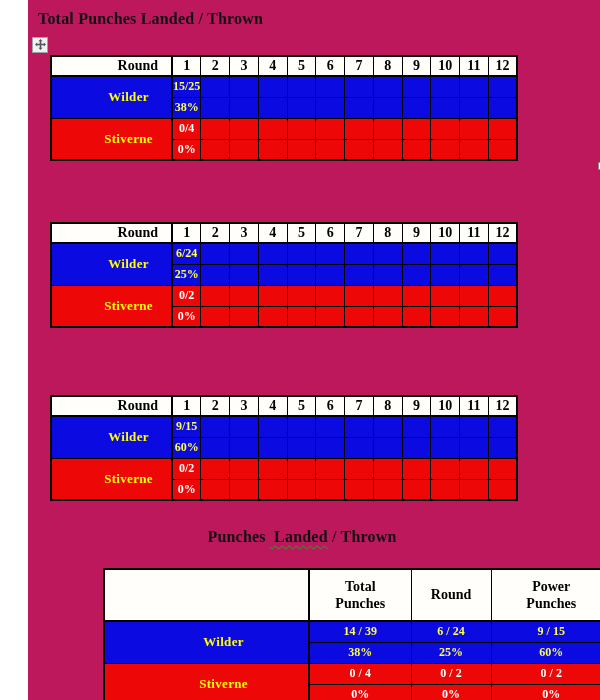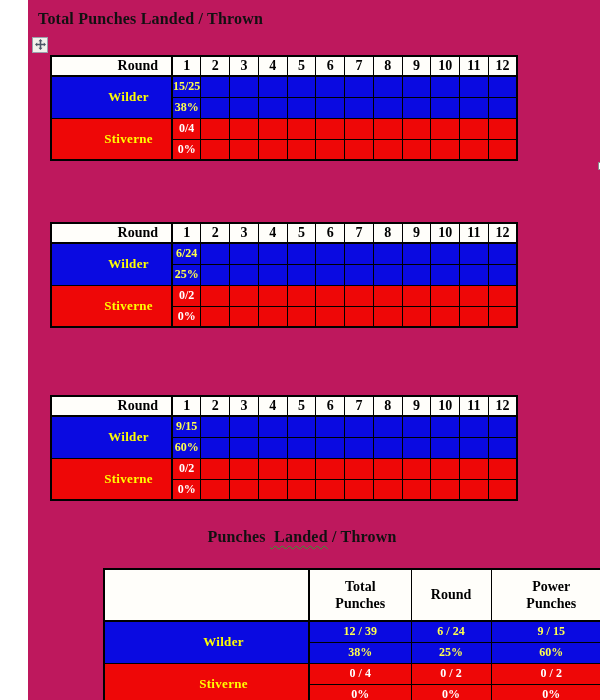--- a/index.html
+++ b/index.html
@@ -333,21 +333,21 @@
       <tr class="hdr">
         <td class="ncell"></td>
         <td class="colhead">Total
 Punches</td>
         <td class="colhead">Round</td>
         <td class="colhead">Power
 Punches</td>
       </tr>
       <tr class="bluebg datarow">
         <td class="name ncell" rowspan="2">Wilder</td>
-        <td class="val vy">12 / 39</td>
+        <td class="val vy">14 / 39</td>
         <td class="val vy">6 / 24</td>
         <td class="val vy">9 / 15</td>
       </tr>
       <tr class="bluebg datarow">
         <td class="val vy">38%</td>
         <td class="val vy">25%</td>
         <td class="val vy">60%</td>
       </tr>
       <tr class="redbg datarow">
         <td class="name ncell" rowspan="2">Stiverne</td>

